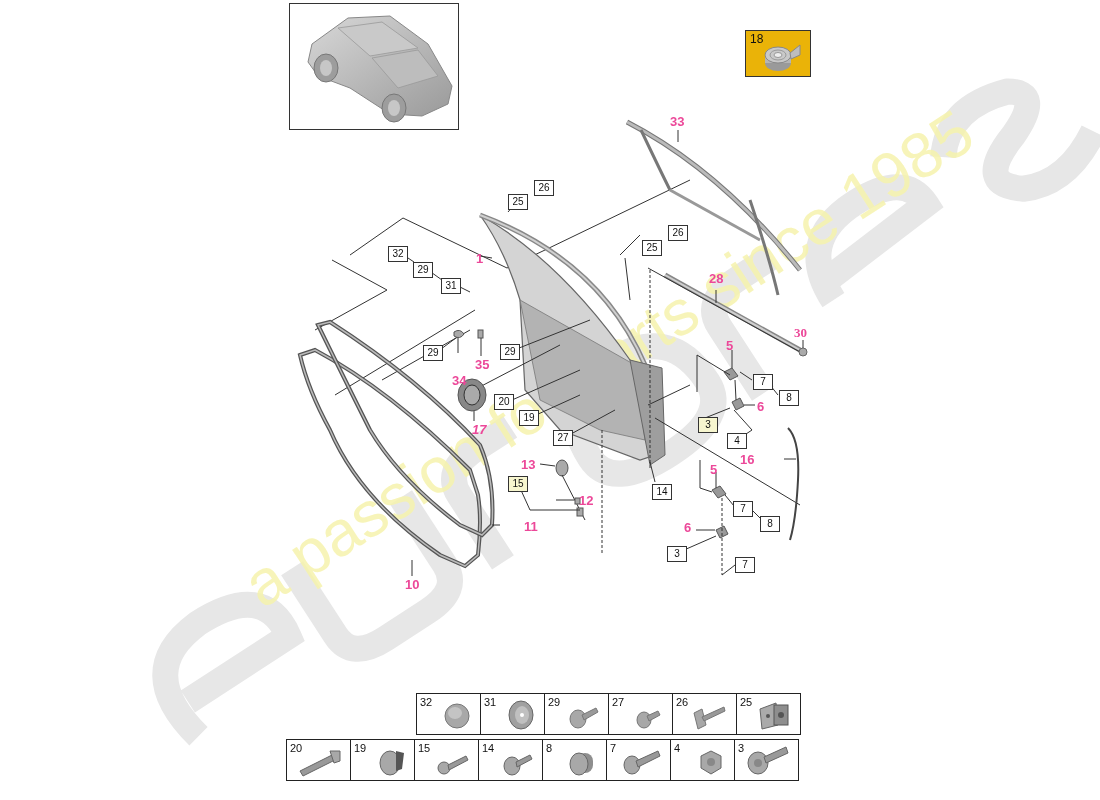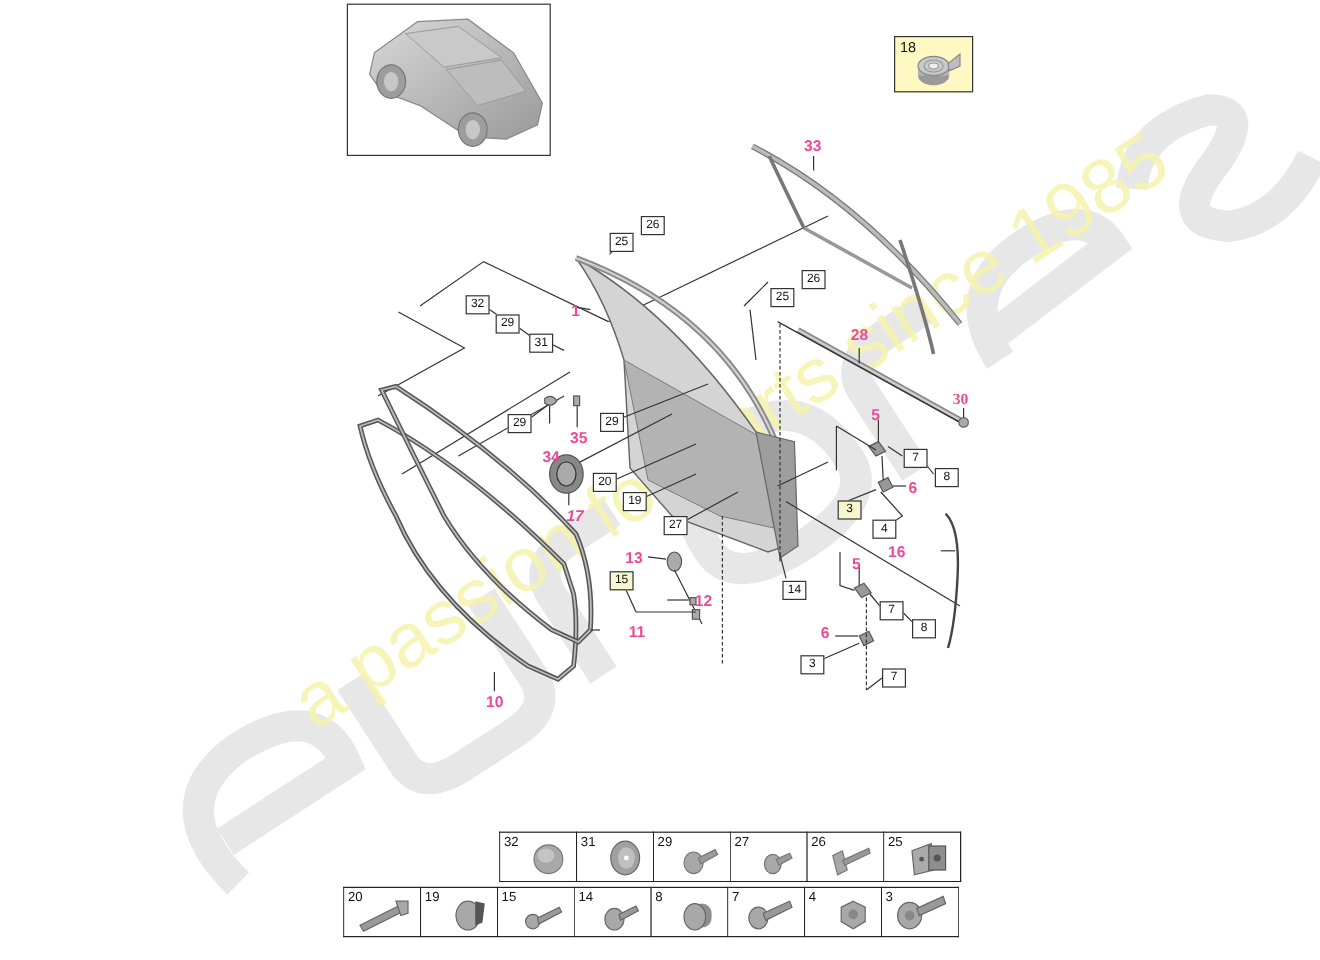--- a/index.html
+++ b/index.html
@@ -1,18 +1,18 @@
 <!DOCTYPE html>
 <html><head>
 <meta charset="utf-8">
 <style>
   html,body{margin:0;padding:0;background:#ffffff;}
   body{width:1100px;height:800px;position:relative;overflow:hidden;font-family:"Liberation Sans",sans-serif;color:#111;}
   .thumb{position:absolute;left:289px;top:3px;width:168px;height:125px;border:1.5px solid #333;background:#fff;}
-  .thumb18{position:absolute;left:745px;top:30px;width:64px;height:45px;border:1.5px solid #333;background:#fef9c3;}
+  .thumb18{position:absolute;left:745px;top:30px;width:64px;height:45px;border:1.5px solid #333;background:#eab308;}
   .thumb18 .lbl{position:absolute;left:4px;top:1px;font-size:12px;}
   .callout{position:absolute;font-weight:bold;font-size:13px;line-height:1;color:#ec4899;}
   .box{position:absolute;border:1.3px solid #333;background:#fff;font-size:10px;line-height:1;padding:2px 3px;min-width:12px;text-align:center;}
   .box.yellow{background:#f7f6cf;}
   svg.main{position:absolute;left:0;top:0;}
   .legend{position:absolute;border-collapse:collapse;}
   .legend td{border:1.3px solid #222;width:63px;height:40px;position:relative;padding:0;vertical-align:top;background:#fff;}
   .legend td .n{position:absolute;left:3px;top:2px;font-size:11px;}
   .legend td svg{position:absolute;right:8px;bottom:3px;}
   .wm{position:absolute;pointer-events:none;}

